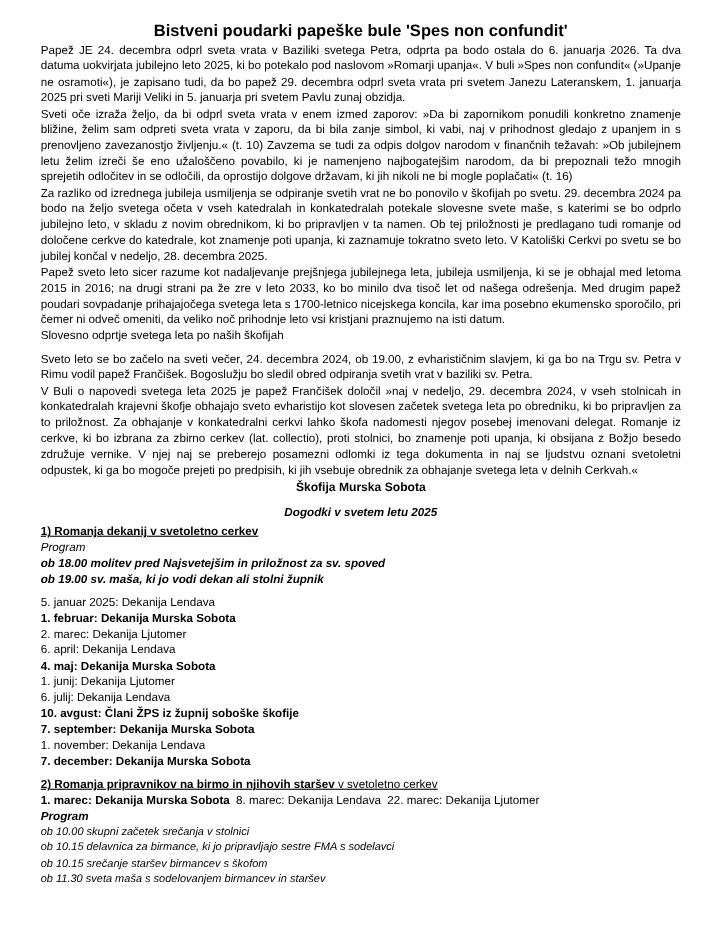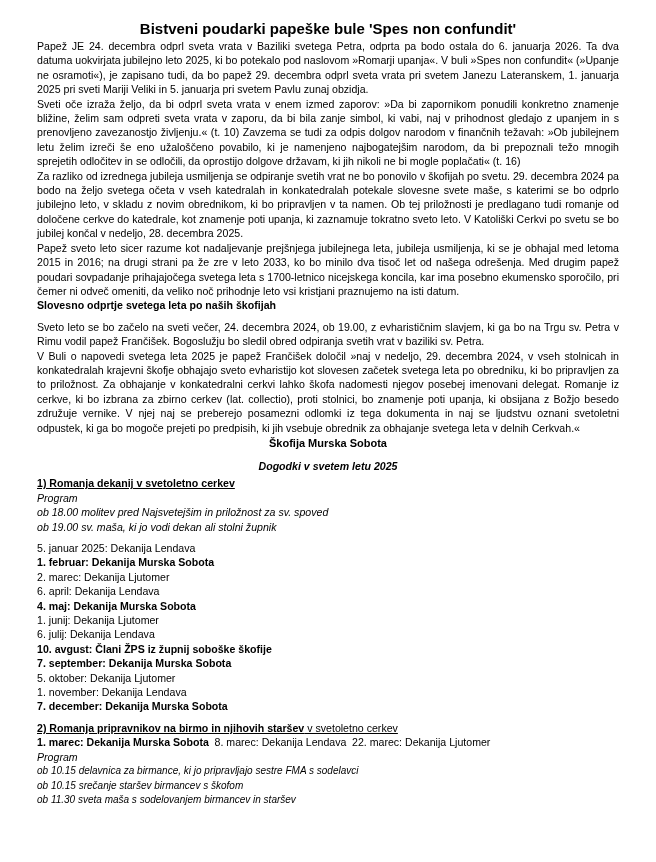--- a/index.html
+++ b/index.html
@@ -12,28 +12,28 @@
       font-family: "Liberation Sans", sans-serif;
       color: #000;
       font-size: 10.6px;
       line-height: 14.4px;
     }
     .title {
       text-align: center; font-weight: bold; font-size: 15px;
       line-height: 18px; margin: 0 0 1px 0;
     }
     .p { margin: 0; text-align: justify; }
-    .p.last { text-align: left; font-weight: bold; }
+    .p.last { text-align: left; }
     .gap { height: 7px; }
     .h2 { text-align: center; font-weight: bold; font-size: 11px; line-height: 16px; margin: 0 0 1px 0; }
     .h3 { text-align: center; font-weight: bold; font-size: 10.6px; margin: 8px 0 3px 0; font-style: italic; }
     .u { text-decoration: underline; font-weight: bold; }
     .u2 { text-decoration: underline; }
     .it { font-style: italic; }
-    .bi { font-weight: normal; font-style: italic; }
+    .bi { font-weight: bold; font-style: italic; }
     .b { font-weight: bold; }
     .line { margin: 0; white-space: nowrap; }
     .row { display: flex; white-space: nowrap; text-align: center; }
     .row span { display: inline-block; }
     .col1 { width: 172px; }
     .col2 { width: 143px; }
     .small-it { font-style: italic; font-size: 10px; }
   </style>
 </head>
 <body>
@@ -64,32 +64,32 @@
     <div class="gap"></div>
     <p class="line">5. januar 2025: Dekanija Lendava</p>
     <p class="line b">1. februar: Dekanija Murska Sobota</p>
     <p class="line">2. marec: Dekanija Ljutomer</p>
     <p class="line">6. april: Dekanija Lendava</p>
     <p class="line b">4. maj: Dekanija Murska Sobota</p>
     <p class="line">1. junij: Dekanija Ljutomer</p>
     <p class="line">6. julij: Dekanija Lendava</p>
     <p class="line b">10. avgust: Člani ŽPS iz župnij soboške škofije</p>
     <p class="line b">7. september: Dekanija Murska Sobota</p>
-    <p class="line">5. oktober: Dekanija Ljutomer</p>
     <p class="line">1. november: Dekanija Lendava</p>
     <p class="line b">7. december: Dekanija Murska Sobota</p>
   </div>
 
   <div class="gap"></div>
 
   <div>
     <p class="line"><span class="u">2) Romanja pripravnikov na birmo in njihovih staršev</span><span class="u2"> v svetoletno cerkev</span></p>
     <div class="row">
       <span class="b col1">1. marec: Dekanija Murska Sobota</span>
       <span class="col2">8. marec: Dekanija Lendava</span>
       <span>22. marec: Dekanija Ljutomer</span>
     </div>
     <p class="line bi">Program</p>
+    <p class="line small-it">ob 10.00 skupni začetek srečanja v stolnici</p>
     <p class="line small-it">ob 10.15 delavnica za birmance, ki jo pripravljajo sestre FMA s sodelavci</p>
     <p class="line small-it">ob 10.15 srečanje staršev birmancev s škofom</p>
     <p class="line small-it">ob 11.30 sveta maša s sodelovanjem birmancev in staršev</p>
   </div>
 </div>
 
 </body></html>

